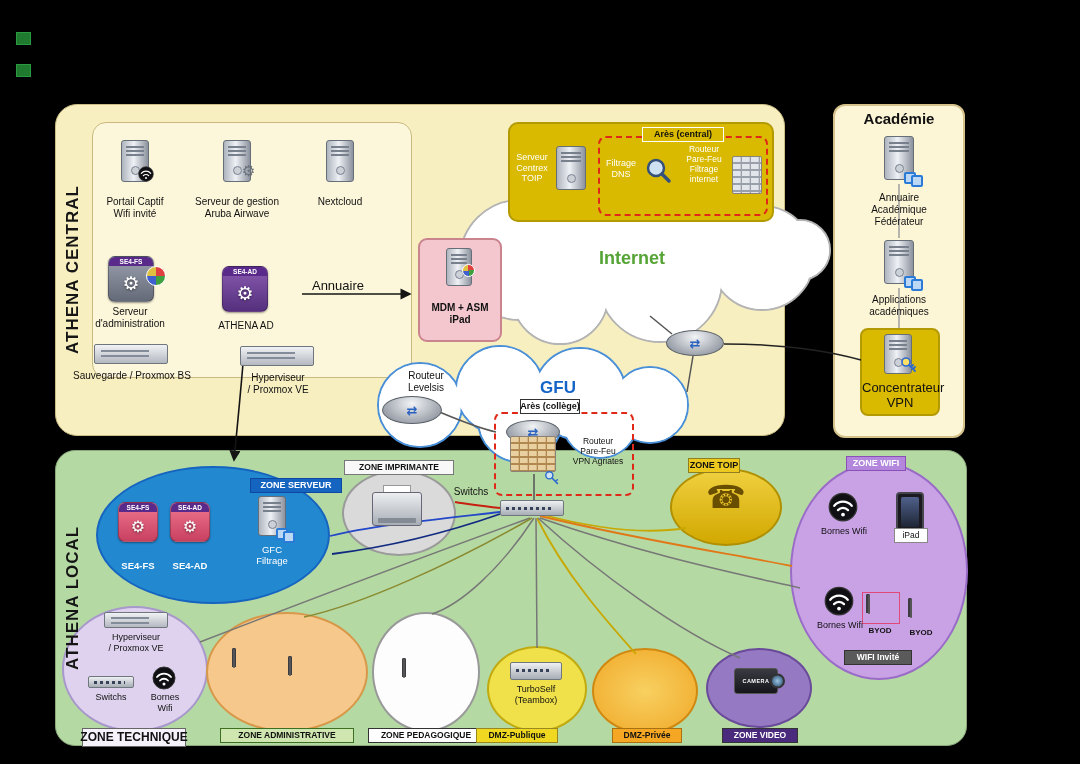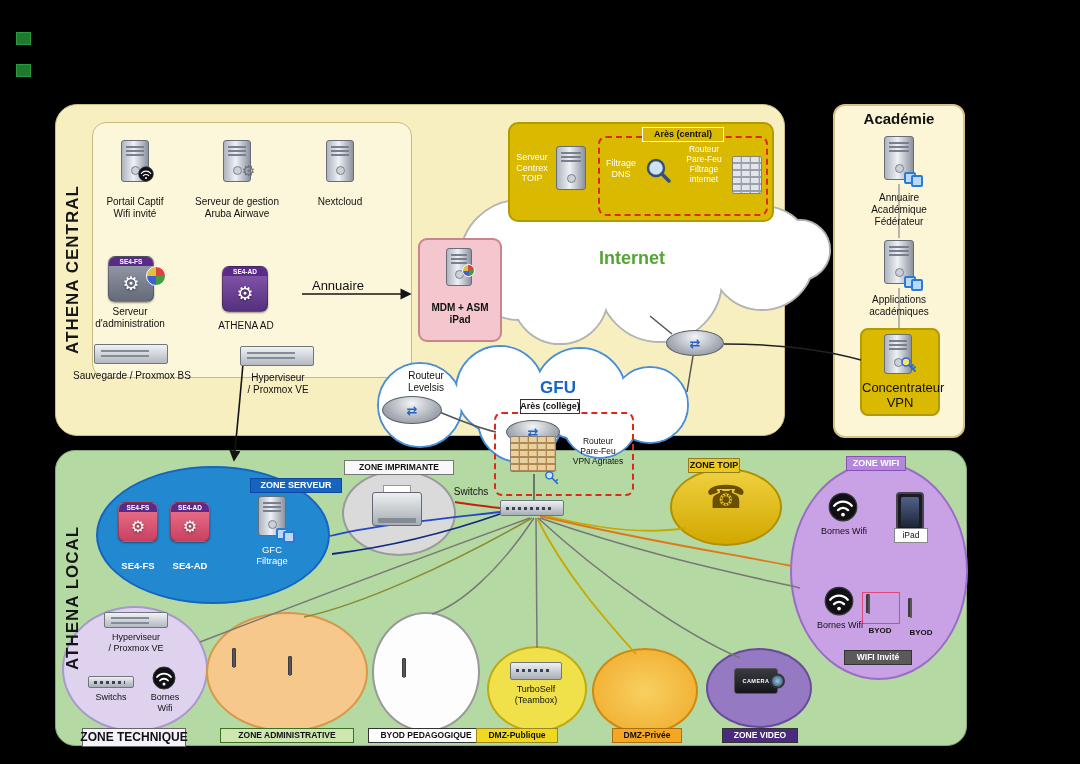--- a/index.html
+++ b/index.html
@@ -308,21 +308,21 @@
 Wifi</div>
 <div class="chip" style="left:82px;top:728px;width:104px;background:#f6f2fc;border-color:#666;font-size:12px">ZONE TECHNIQUE</div>
 
 <div class="zone" style="left:206px;top:612px;width:162px;height:120px;background:#f6c88c;border-color:#d8984a"></div>
 <div class="laptop" style="left:232px;top:650px;width:42px;height:34px"><span class="scr"></span><span class="base"></span></div>
 <div class="laptop" style="left:288px;top:658px;width:42px;height:34px"><span class="scr"></span><span class="base"></span></div>
 <div class="chip" style="left:220px;top:728px;width:134px;background:#cfe6b0;border-color:#3a7020;font-size:8.5px">ZONE ADMINISTRATIVE</div>
 
 <div class="zone" style="left:372px;top:612px;width:108px;height:120px;background:#fdfdfd;border-color:#999"></div>
 <div class="laptop" style="left:402px;top:660px;width:42px;height:34px"><span class="scr"></span><span class="base"></span></div>
-<div class="chip" style="left:368px;top:728px;width:116px;background:#fff;border-color:#333;font-size:8.5px">BYOD PEDAGOGIQUE</div>
+<div class="chip" style="left:368px;top:728px;width:116px;background:#fff;border-color:#333;font-size:8.5px">ZONE PEDAGOGIQUE</div>
 
 <div class="zone" style="left:487px;top:646px;width:100px;height:86px;background:#f0e14a;border-color:#c0aa10"></div>
 <div class="switchdev" style="left:510px;top:662px;width:52px;height:18px"></div>
 <div class="lbl" style="left:502px;top:684px;width:68px;font-size:9px">TurboSelf
 (Teambox)</div>
 <div class="chip" style="left:476px;top:728px;width:82px;background:#f0d820;border-color:#998820;font-size:8.5px">DMZ-Publique</div>
 
 <div class="zone" style="left:592px;top:648px;width:106px;height:86px;background:radial-gradient(#f8d060,#f0a828);border-color:#d08810"></div>
 <div class="chip" style="left:612px;top:728px;width:70px;background:#f5a623;border-color:#a87010;font-size:8.5px">DMZ-Privée</div>
 

